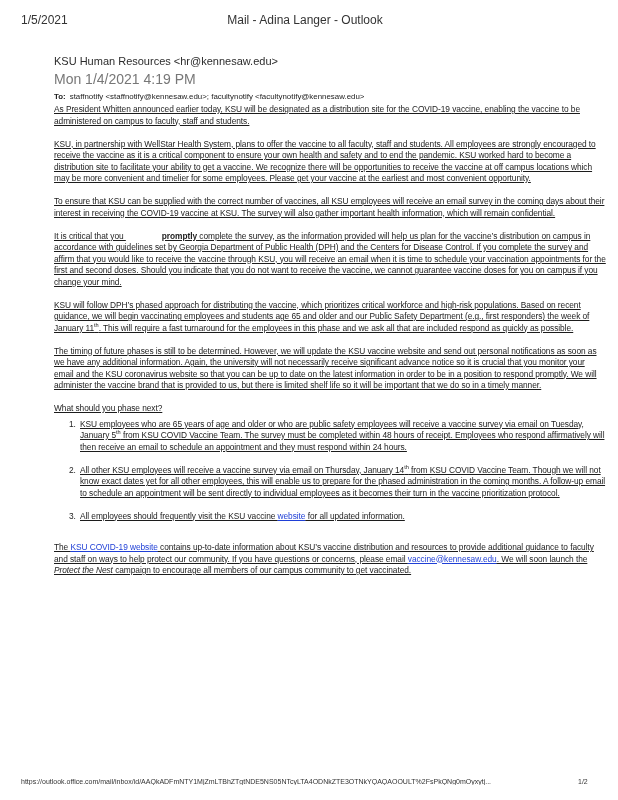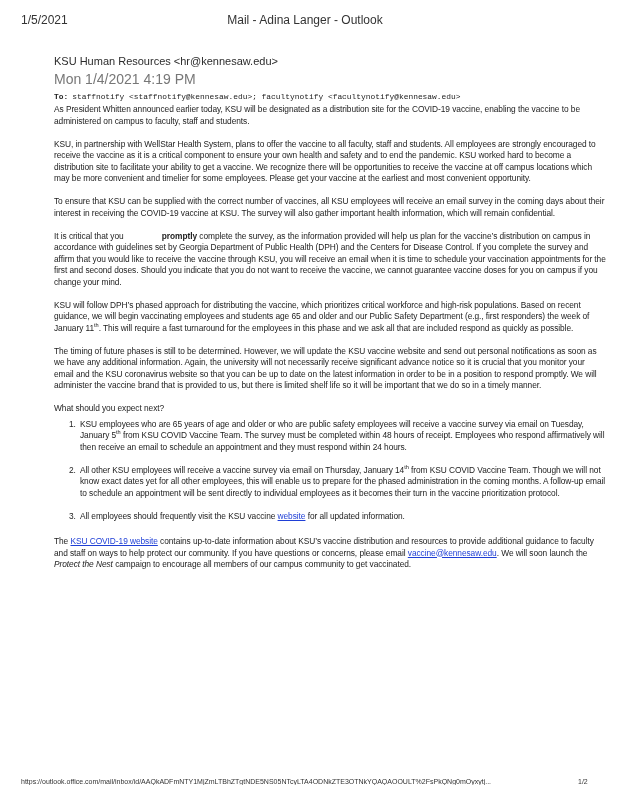--- a/index.html
+++ b/index.html
@@ -12,32 +12,32 @@
       position: absolute; top: 13px; left: 0; width: 618px; height: 12px;
       font-size: 12px; color: #333;
     }
     .print-date { position: absolute; left: 21px; top: 0; }
     .print-title { position: absolute; left: 0; right: 8px; top: 0; text-align: center; }
 
     .mail { position: absolute; left: 54px; top: 44px; width: 552px; }
     .subject { font-size: 14.2px; color: #252525; letter-spacing: 0.05px; }
     .sender { font-size: 11px; color: #2c2c2c; margin-top: 11px; }
     .sent-date { font-size: 14px; color: #777; margin-top: 4px; }
-    .to-line { font-size: 7.9px; color: #222; margin-top: 5px; font-weight: normal; font-family: Liberation Mono, monospace; }
+    .to-line { font-size: 7.9px; color: #222; margin-top: 5px; font-weight: normal; }
     .to-line .to-label { font-weight: bold; margin-right: 4px; }
 
-    .body { margin-top: 3px; font-size: 8.35px; line-height: 11.5px; color: #1c1c1c; letter-spacing: -0.06px; }
+    .body { margin-top: 3px; font-size: 8.35px; line-height: 11.5px; color: #1c1c1c; letter-spacing: -0.06px; text-decoration: underline; }
     .body p { margin-bottom: 11.5px; }
     .body p.tight { margin-bottom: 0; }
     .body sup { font-size: 5.6px; line-height: 0; vertical-align: super; }
     .body b { font-weight: bold; padding-left: 36px; }
     .body a { color: #1f3fd6; text-decoration: underline; }
     .body ol { margin-left: 24px; margin-bottom: 8px; }
     .body ol li { padding-left: 2px; margin-bottom: 11.5px; }
-    .body ol li:last-child { margin-bottom: 14px; }
+    .body ol li:last-child { margin-bottom: 20px; }
     .body .q { margin-bottom: 4px; }
 
     .print-footer {
       position: absolute; top: 778px; left: 0; width: 618px;
       font-size: 7px; color: #333;
     }
     .print-url { position: absolute; left: 21px; top: 0; width: 540px; white-space: nowrap; overflow: hidden; }
     .print-page { position: absolute; left: 578px; top: 0; }
   </style>
 </head>
@@ -57,21 +57,21 @@
       <span class="to-label">To:</span><span>staffnotify &lt;staffnotify@kennesaw.edu&gt;; facultynotify &lt;facultynotify@kennesaw.edu&gt;</span>
     </div>
 
     <div class="body">
       <p>As President Whitten announced earlier today, KSU will be designated as a distribution site for the COVID-19 vaccine, enabling the vaccine to be administered on campus to faculty, staff and students.</p>
       <p>KSU, in partnership with WellStar Health System, plans to offer the vaccine to all faculty, staff and students.  All employees are strongly encouraged to receive the vaccine as it is a critical component to ensure your own health and safety and to end the pandemic. KSU worked hard to become a distribution site to facilitate your ability to get a vaccine. We recognize there will be opportunities to receive the vaccine at off campus locations which may be more convenient and timelier for some employees. Please get your vaccine at the earliest and most convenient opportunity.</p>
       <p>To ensure that KSU can be supplied with the correct number of vaccines, all KSU employees will receive an email survey in the coming days about their interest in receiving the COVID-19 vaccine at KSU. The survey will also gather important health information, which will remain confidential.</p>
       <p><span>It is critical that you </span><b>promptly</b><span> complete the survey, as the information provided will help us plan for the vaccine’s distribution on campus in accordance with guidelines set by Georgia Department of Public Health (DPH) and the Centers for Disease Control. If you complete the survey and affirm that you would like to receive the vaccine through KSU, you will receive an email when it is time to schedule your vaccination appointments for the first and second doses. Should you indicate that you do not want to receive the vaccine, we cannot guarantee vaccine doses for you on campus if you change your mind.</span></p>
       <p><span>KSU will follow DPH’s phased approach for distributing the vaccine, which prioritizes critical workforce and high-risk populations. Based on recent guidance, we will begin vaccinating employees and students age 65 and older and our Public Safety Department (e.g., first responders) the week of January 11</span><sup>th</sup><span>.   This will require a fast turnaround for the employees in this phase and we ask all that are included respond as quickly as possible.</span></p>
       <p>The timing of future phases is still to be determined.  However, we will update the KSU vaccine website and send out personal notifications as soon as we have any additional information.  Again,  the university will not necessarily receive significant advance notice so it is crucial that you monitor your email and the KSU coronavirus website so that you can be up to date on the latest information in order to be in a position to respond promptly. We will administer the vaccine brand that is provided to us, but there is limited shelf life so it will be important that we do so in a timely manner.</p>
-      <p class="q">What should you expect next?</p>
+      <p class="q">What should you phase next?</p>
       <ol>
         <li><span>KSU employees who are 65 years of age and older or who are public safety employees will receive a vaccine survey via email on Tuesday, January 5</span><sup>th</sup><span> from KSU COVID Vaccine Team.  The survey must be completed within 48 hours of receipt. Employees who respond affirmatively will then receive an email to schedule an appointment and they must respond within 24 hours.</span></li>
         <li><span>All other KSU employees will receive a vaccine survey via email on Thursday, January 14</span><sup>th</sup><span> from KSU COVID Vaccine Team.   Though we will not know exact dates yet for all other employees, this will enable us to prepare for the phased administration in the coming months.   A follow-up email to schedule an appointment will be sent directly to individual employees as it becomes their turn in the vaccine prioritization protocol.</span></li>
         <li><span>All employees should frequently visit the KSU vaccine </span><a>website</a><span> for all updated information.</span></li>
       </ol>
       <p><span>The </span><a>KSU COVID-19 website</a><span> contains up-to-date information about KSU’s vaccine distribution and resources to provide additional guidance to faculty and staff on ways to help protect our community. If you have questions or concerns, please email </span><a>vaccine@kennesaw.edu</a><span>.  We will soon launch the </span><i>Protect the Nest</i><span> campaign to encourage all members of our campus community to get vaccinated.</span></p>
     </div>
   </div>
 
   <div class="print-footer">

